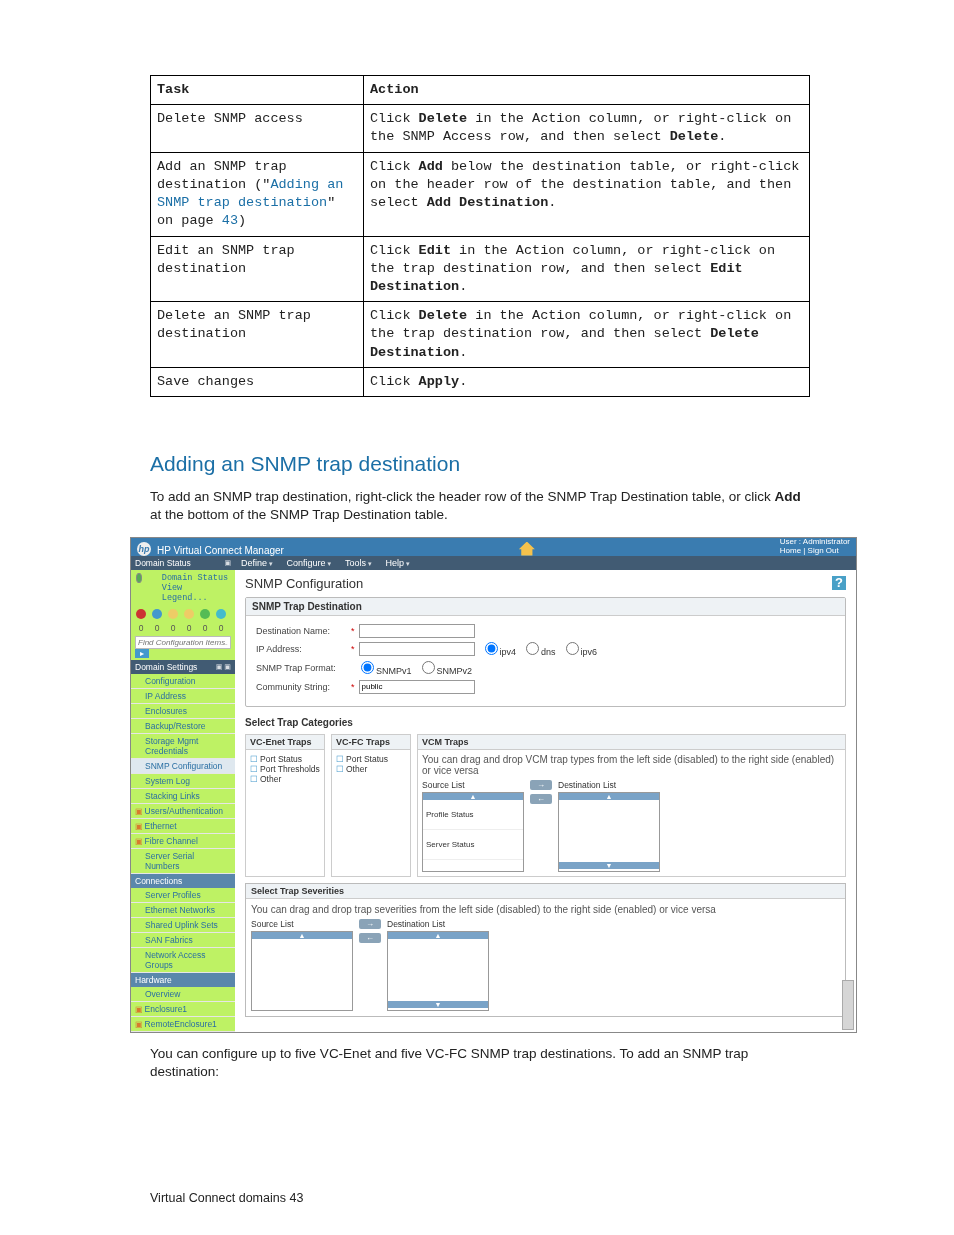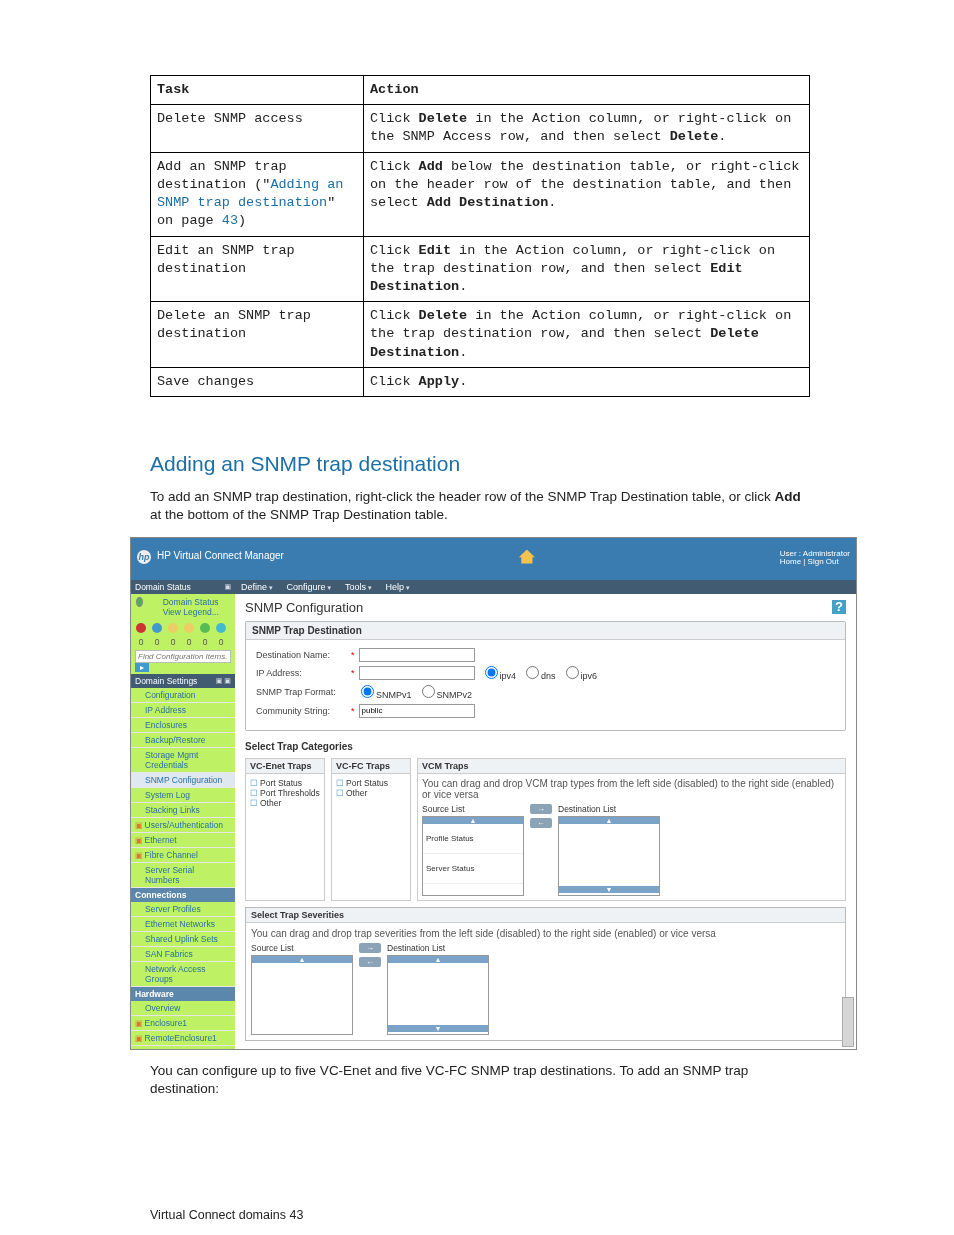--- a/index.html
+++ b/index.html
@@ -48,23 +48,23 @@
     font-family: Tahoma, Arial, sans-serif;
     font-size: 9px;
     color: #333;
     margin: 12px 0 12px -20px;
     background: #fff;
   }
   .ss-titlebar {
     background: #3a7cb0;
     color: #fff;
     display: flex;
-    align-items: flex-start;
+    align-items: flex-end;
     height: 18px;
-    padding: 12px 6px;
+    padding: 0 6px;
     font-size: 10px;
   }
   .ss-logo {
     width:14px; height:14px; border-radius:50%;
     background:#eee; display:inline-flex; align-items:center; justify-content:center;
     color:#3a7cb0; font-style:italic; font-weight:bold; font-size:9px; margin-right:6px;
   }
   .ss-userinfo { margin-left:auto; font-size:8px; text-align:left; line-height:1.1; }
   .ss-home-icon {
     width:16px; height:14px; background:#f5c24c; display:inline-block;
@@ -80,33 +80,33 @@
   .ss-sidebar {
     width:104px; background:#bef264;
     display:flex; flex-direction:column;
     font-size:8.5px;
   }
   .ss-panelhdr {
     background:#415b73; color:#fff; padding:2px 4px;
     display:flex; justify-content:space-between; align-items:center;
   }
   .ss-panelhdr .mini { font-size:7px; opacity:.8; }
-  .ss-legend { color:#2a6fa3; padding:3px 5px; display:flex; gap:20px; }
+  .ss-legend { color:#2a6fa3; padding:3px 5px; display:flex; gap:20px;font-family:Liberation Mono, monospace; }
   .ss-dot { display:inline-block; width:8px; height:8px; border-radius:50%; border:1px solid #888; background:#5a5; }
   .ss-iconrow { display:flex; gap:6px; padding:3px 5px; }
   .ss-iconrow span { width:10px; height:10px; border-radius:50%; display:inline-block; }
   .ss-ic-red{background:#c33;} .ss-ic-blue{background:#49c;} .ss-ic-yel{background:#ec6;}
   .ss-ic-grn{background:#5b5;} .ss-ic-teal{background:#4bc;}
   .ss-numrow { display:flex; gap:6px; padding:1px 5px; color:#555; }
   .ss-numrow span{width:10px;text-align:center;}
   .ss-search { margin:2px 4px; display:flex;flex-direction:column; }
   .ss-search input{ flex:1; font-size:8px; border:1px solid #bbb; padding:1px 2px; font-style:italic;}
   .ss-search .go{ width:14px; background:#49c; color:#fff; text-align:center; font-size:8px;}
   .ss-sechdr { background:#415b73; color:#fff; padding:2px 4px; font-weight:bold; }
-  .ss-sechdr.sub { background:#5a87ab; font-weight:bold; }
+  .ss-sechdr.sub { background:#5a87ab; font-weight:normal; }
   .ss-sidebar a {
     display:block; padding:2px 5px 2px 14px; color:#2a6fa3; text-decoration:none;
     border-bottom:1px solid #e6e6e6;
   }
   .ss-sidebar a.sel { background:#dfe8ef; }
   .ss-sidebar a.withicon::before {
     content:"▣"; color:#d77a2e; font-size:8px; margin-left:-10px; margin-right:2px; display:inline-block;
   }
   .ss-main { flex:1; padding:8px 10px; position:relative; }
   .ss-pagetitle { font-size:13px; color:#333; margin-bottom:6px; display:flex; justify-content:space-between; align-items:center;}

